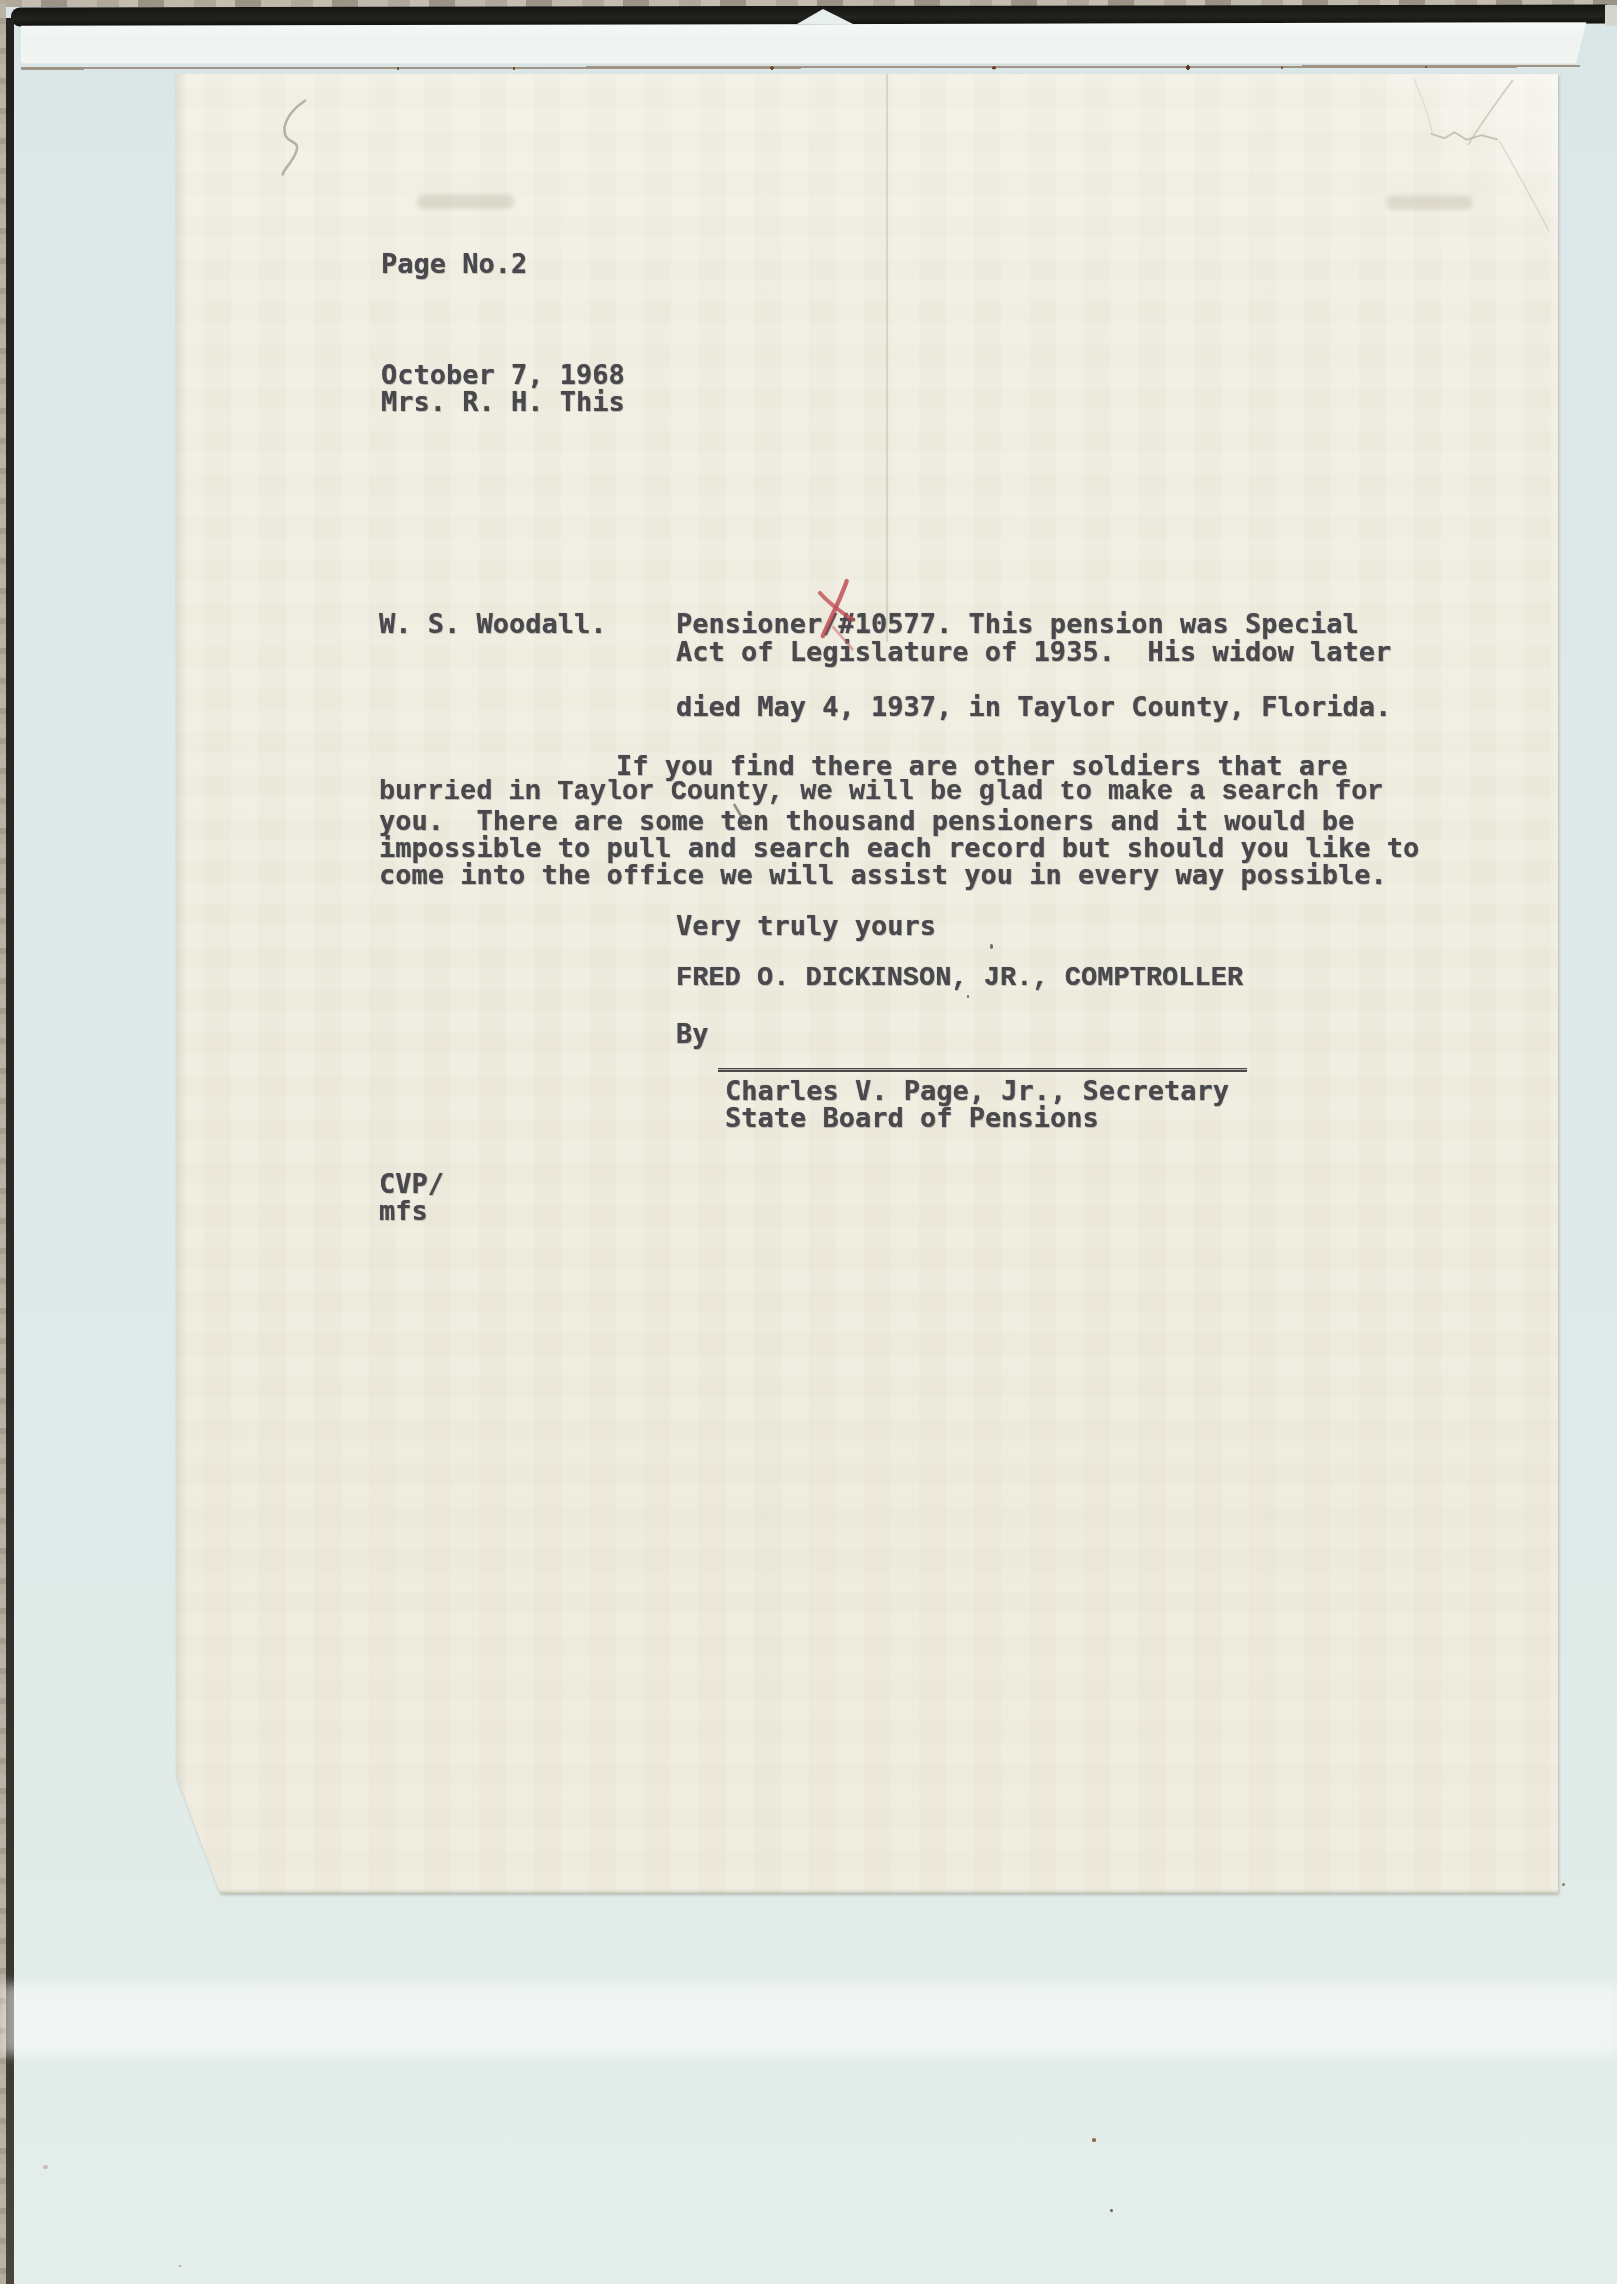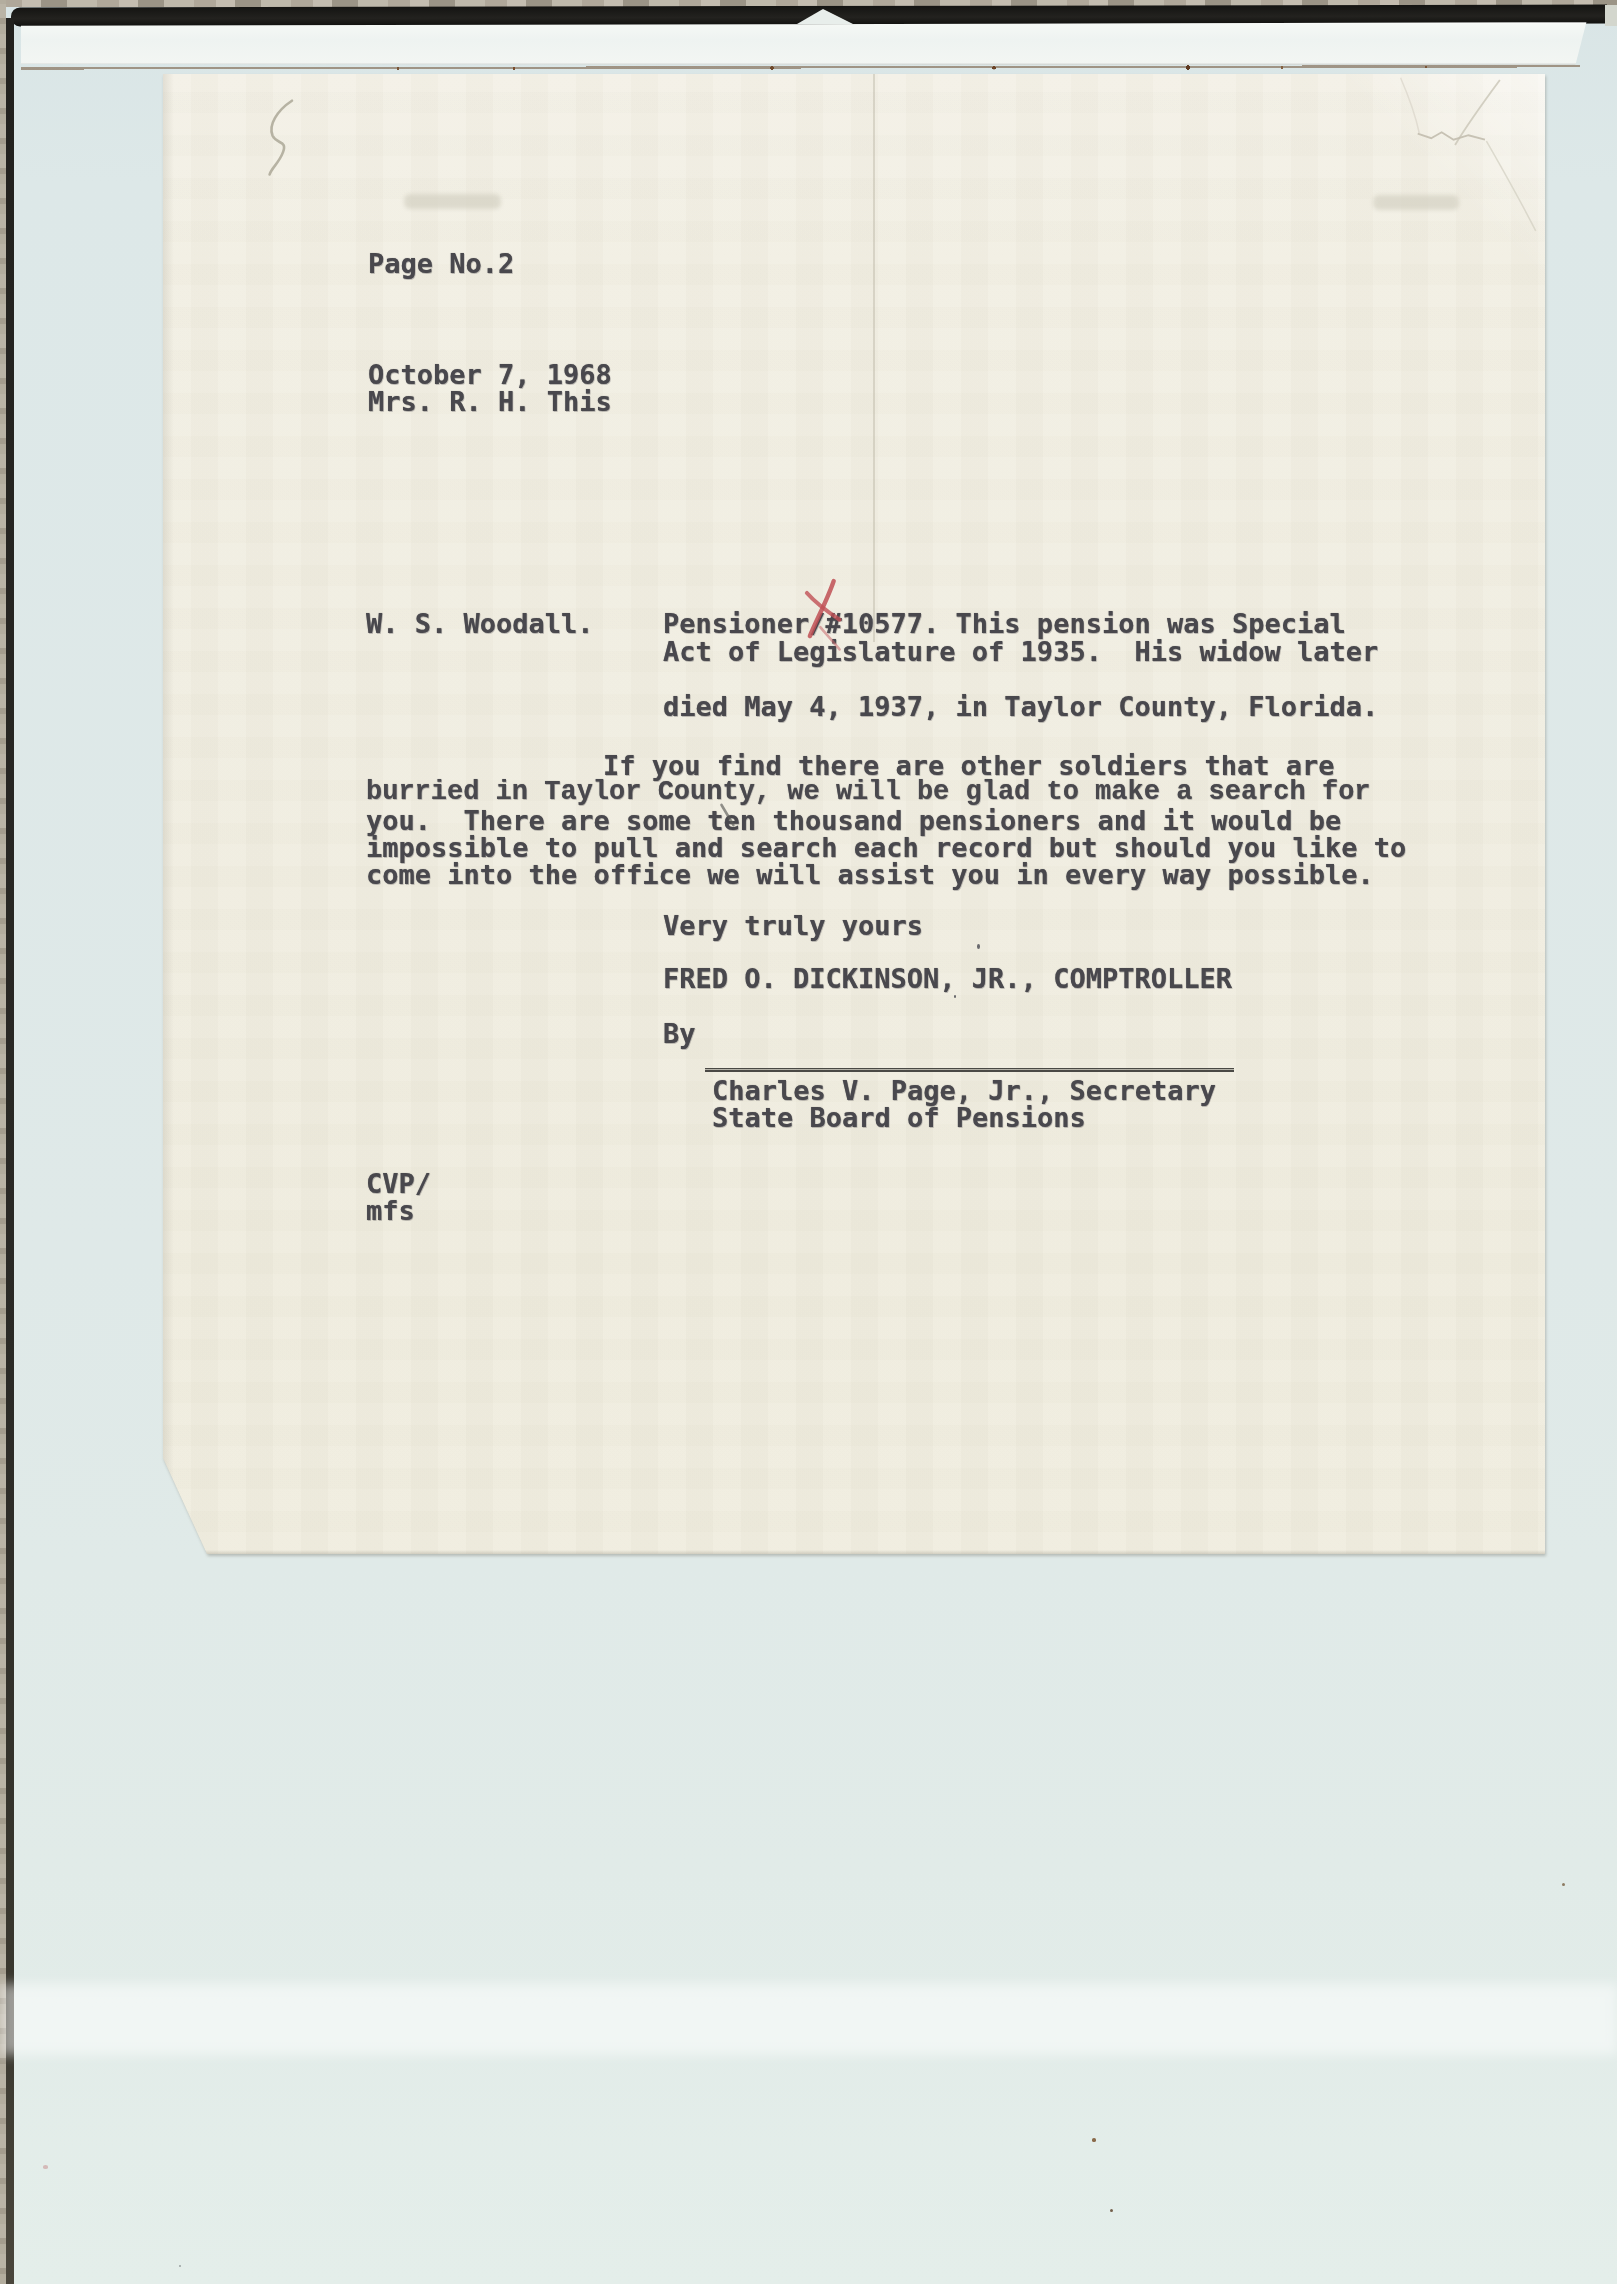--- a/index.html
+++ b/index.html
@@ -28,21 +28,21 @@
       radial-gradient(circle 3.7px at 1167px 50%, #5e3a22 0 60%, transparent 62%),
       radial-gradient(circle 3px at 973px 50%, #6b4326 0 60%, transparent 62%),
       radial-gradient(circle 3px at 751px 50%, #6f4a2c 0 60%, transparent 62%),
       radial-gradient(circle 2.2px at 493px 50%, #7a4e2e 0 60%, transparent 62%),
       radial-gradient(circle 2.2px at 377px 50%, #7a5638 0 60%, transparent 62%),
       radial-gradient(circle 2.2px at 1405px 50%, #7a5638 0 60%, transparent 62%),
       radial-gradient(circle 2.2px at 1261px 50%, #846040 0 60%, transparent 62%),
       linear-gradient(180deg, transparent 0 2.2px, rgba(110,80,52,.55) 2.2px 4.5px, transparent 4.5px);}
   
   .paper-wrap{position:absolute;left:0;top:0;filter:drop-shadow(1.5px 2.2px 1.5px rgba(100,100,90,.35));}
-  .paper{position:absolute;left:163px;top:74px;width:1382px;height:1480px;
+  .paper{position:absolute;left:176px;top:74px;width:1382px;height:1819px;
     background:
       repeating-linear-gradient(90deg, rgba(255,255,255,.035) 0 28px, rgba(150,145,125,.03) 28px 55px),
       repeating-linear-gradient(0deg, rgba(255,255,255,.02) 0 21.7px, rgba(150,145,125,.025) 21.7px 43px),
       linear-gradient(180deg,#f4f1e7 0%,#f2efe3 12%,#f0ede0 55%,#efecde 80%,#f0eddf 100%);
     clip-path:polygon(0 0,100% 0,100% 100%,3.19% 100%,0 93.5%);}
   .paper-corner-light{position:absolute;right:0;top:0;width:239px;height:224px;
     background:linear-gradient(225deg,rgba(255,255,255,.5),transparent 45%);}
   .paper-left-shade{position:absolute;left:0;top:0;bottom:0;width:10.5px;
     background:linear-gradient(90deg,rgba(170,165,150,.25),transparent);}
   .paper-bottom-shade{position:absolute;left:0;bottom:0;width:100%;height:4.5px;
@@ -117,21 +117,21 @@
     <div class="tline" style="left:203px;top:705px;font-family:Liberation Mono, monospace;">burried in Taylor County, we will be glad to make a search for</div>
     <div class="tline" style="left:203px;top:733px;">you.  There are some ten thousand pensioners and it would be</div>
     <div class="tline" style="left:203px;top:760px;">impossible to pull and search each record but should you like to</div>
     <div class="tline" style="left:203px;top:787px;">come into the office we will assist you in every way possible.</div>
 
     <svg width="22.4" height="26" style="left:554px;top:728px;" viewBox="0 0 30 35">
       <path d="M 6,4 C 12,14 18,24 22,31" stroke="#5a5a58" stroke-width="3.5" fill="none" opacity="0.65" stroke-linecap="round"></path>
     </svg>
 
     <div class="tline" style="left:500px;top:838px;text-align:right;">Very truly yours</div>
-    <div class="tline" style="left:500px;top:891px;">FRED O. DICKINSON, JR., COMPTROLLER</div>
+    <div class="tline" style="left:500px;top:891px;font-family:Liberation Mono, monospace;">FRED O. DICKINSON, JR., COMPTROLLER</div>
     <div class="tline" style="left:500px;top:946px;">By</div>
 
     <div class="sig-rule"></div>
     <div class="tline" style="left:549px;top:1003px;">Charles V. Page, Jr., Secretary</div>
     <div class="tline" style="left:549px;top:1030px;">State Board of Pensions</div>
 
     <div class="tline" style="left:203px;top:1096px;">CVP/</div>
     <div class="tline" style="left:203px;top:1123px;">mfs</div>
 
     <div class="ink-speck" style="left:814px;top:870px;width:3px;height:4.5px;"></div>

